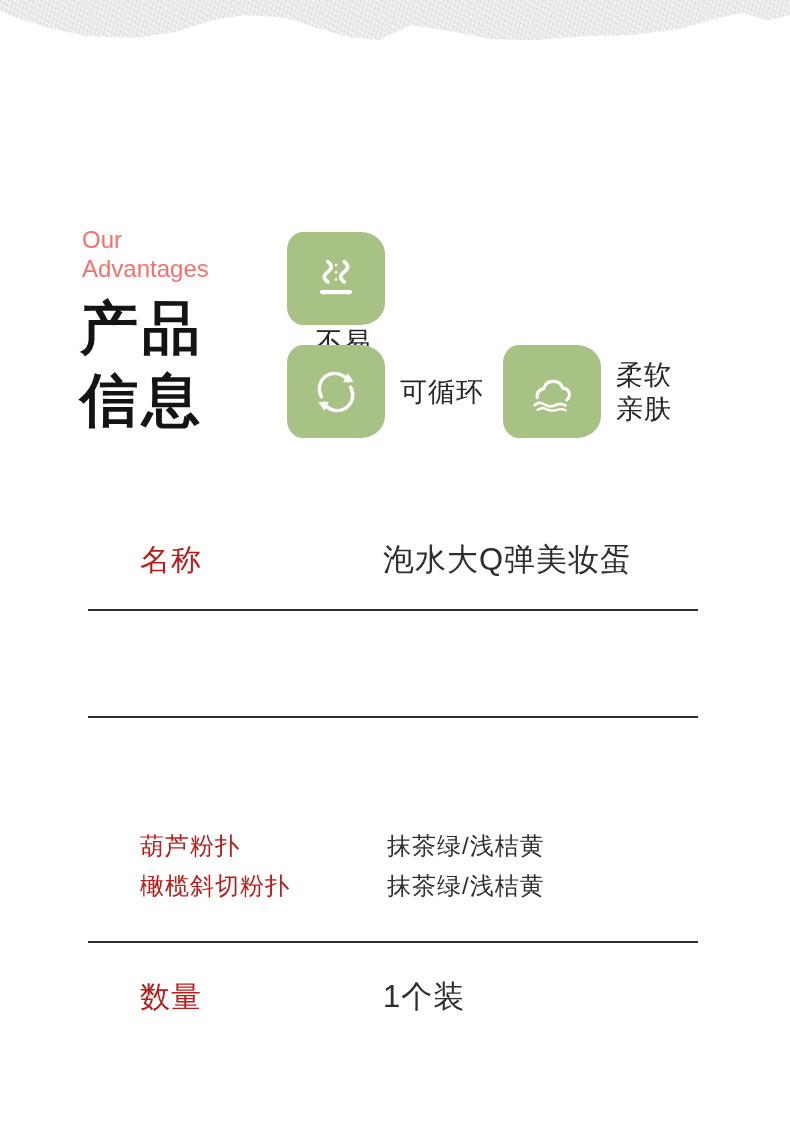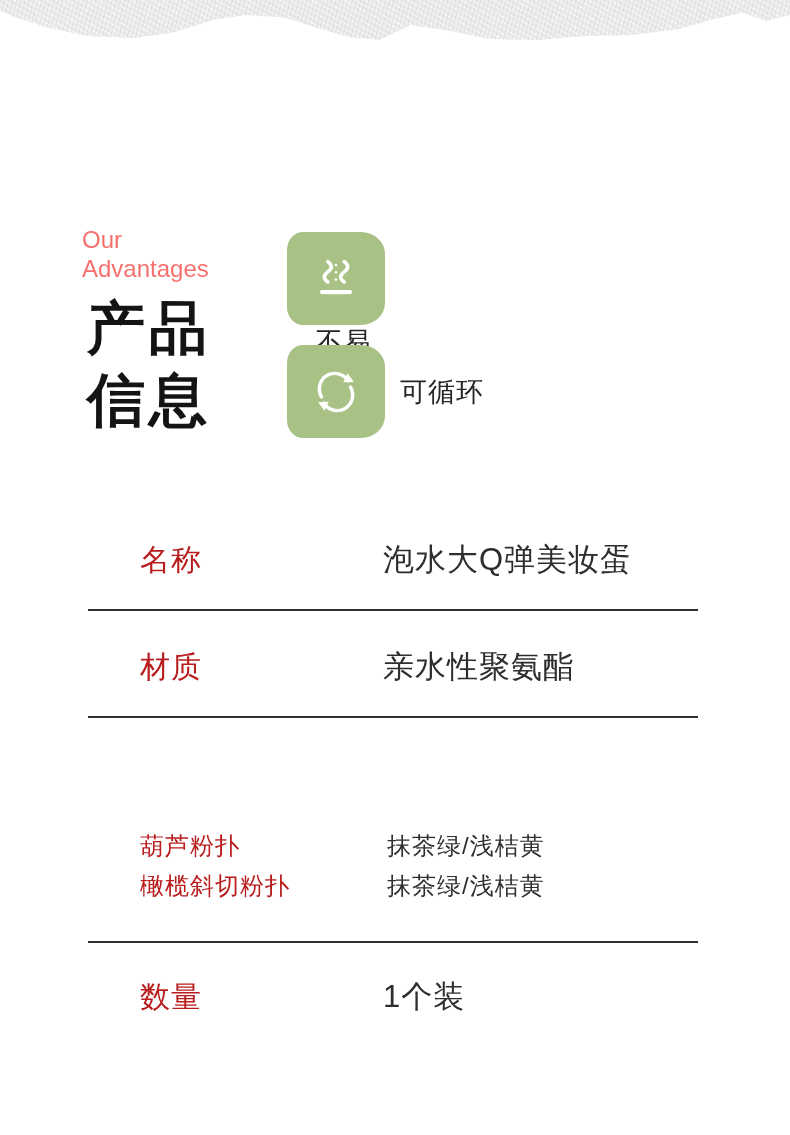--- a/index.html
+++ b/index.html
@@ -21,21 +21,21 @@
   }
 
   .eyebrow {
     position:absolute; left:82px; top:225px; width:180px;
     font-size:24px; line-height:29px; color:#f7706c; font-weight:400;
     white-space:pre-line;
   }
   .page-title {
     position:absolute; left:80px; top:292px;
     font-size:58px; line-height:72px; font-weight:800; color:#141414;
-    letter-spacing:4px; white-space:pre-line;margin-left:7px;
+    letter-spacing:4px; white-space:pre-line;
   }
 
   
   .advantage { position:absolute; display:flex; align-items:center; }
   .adv-1 { left:287px; top:232px;flex-direction:column; }
   .adv-2 { left:503px; top:232px; }
   .adv-3 { left:287px; top:345px; }
   .adv-4 { left:503px; top:345px; }
   .badge {
     width:98px; height:93px; background:#a8c184;
@@ -101,31 +101,38 @@
       <svg width="54" height="54" viewBox="0 0 56 56" fill="none" stroke="#ffffff" stroke-width="3.6" stroke-linecap="round" stroke-linejoin="round">
         <path d="M13 33 A16 16 0 0 1 40.5 16.5"></path>
         <polygon points="40,8.5 46.5,17.5 35.5,18" fill="#ffffff" stroke="none"></polygon>
         <path d="M43 23 A16 16 0 0 1 15.5 39.5"></path>
         <polygon points="16,47.5 9.5,38.5 20.5,38" fill="#ffffff" stroke="none"></polygon>
       </svg>
     </div>
     <div class="adv-label">可循环</div>
   </div>
 
+  <div class="advantage adv-4">
+    <div class="badge">
+      <svg width="54" height="54" viewBox="0 0 56 56" fill="none" stroke="#ffffff" stroke-width="3.2" stroke-linecap="round" stroke-linejoin="round">
+        <path d="M12.5 34 q-0.5 -8 7 -9.5 q2 -8 10.5 -7.5 q7.5 0.5 9 7 q7.5 0.5 7 7.5 q-0.3 3.2 -2.8 4.8"></path>
+        <path d="M10 41.5 q5 -4 10.5 -0.5 q5.5 3.5 11.5 0.5 q5.5 -2.8 10 0.5" stroke-width="2.8"></path>
+        <path d="M13 46.5 q4.5 -3 9.5 -0.5 q5 2.5 10.5 0.5 q5 -1.8 9 0.5" stroke-width="2.4"></path>
+      </svg>
+    </div>
+    <div class="adv-label">柔软
+亲肤</div>
+  </div>
 
   <div class="spec-row row-name">
     <span class="spec-label">名称</span>
     <span class="spec-value">泡水大Q弹美妆蛋</span>
   </div>
   <div class="rule rule-1"></div>
 
-  <div class="spec-row row-material">
-    <span class="spec-label">材质</span>
-    <span class="spec-value">亲水性聚氨酯</span>
-  </div>
   <div class="rule rule-2"></div>
 
   <div class="spec-row row-sub row-sub-1">
     <span class="spec-label">葫芦粉扑</span>
     <span class="spec-value">抹茶绿/浅桔黄</span>
   </div>
   <div class="spec-row row-sub row-sub-2">
     <span class="spec-label">橄榄斜切粉扑</span>
     <span class="spec-value">抹茶绿/浅桔黄</span>
   </div>

